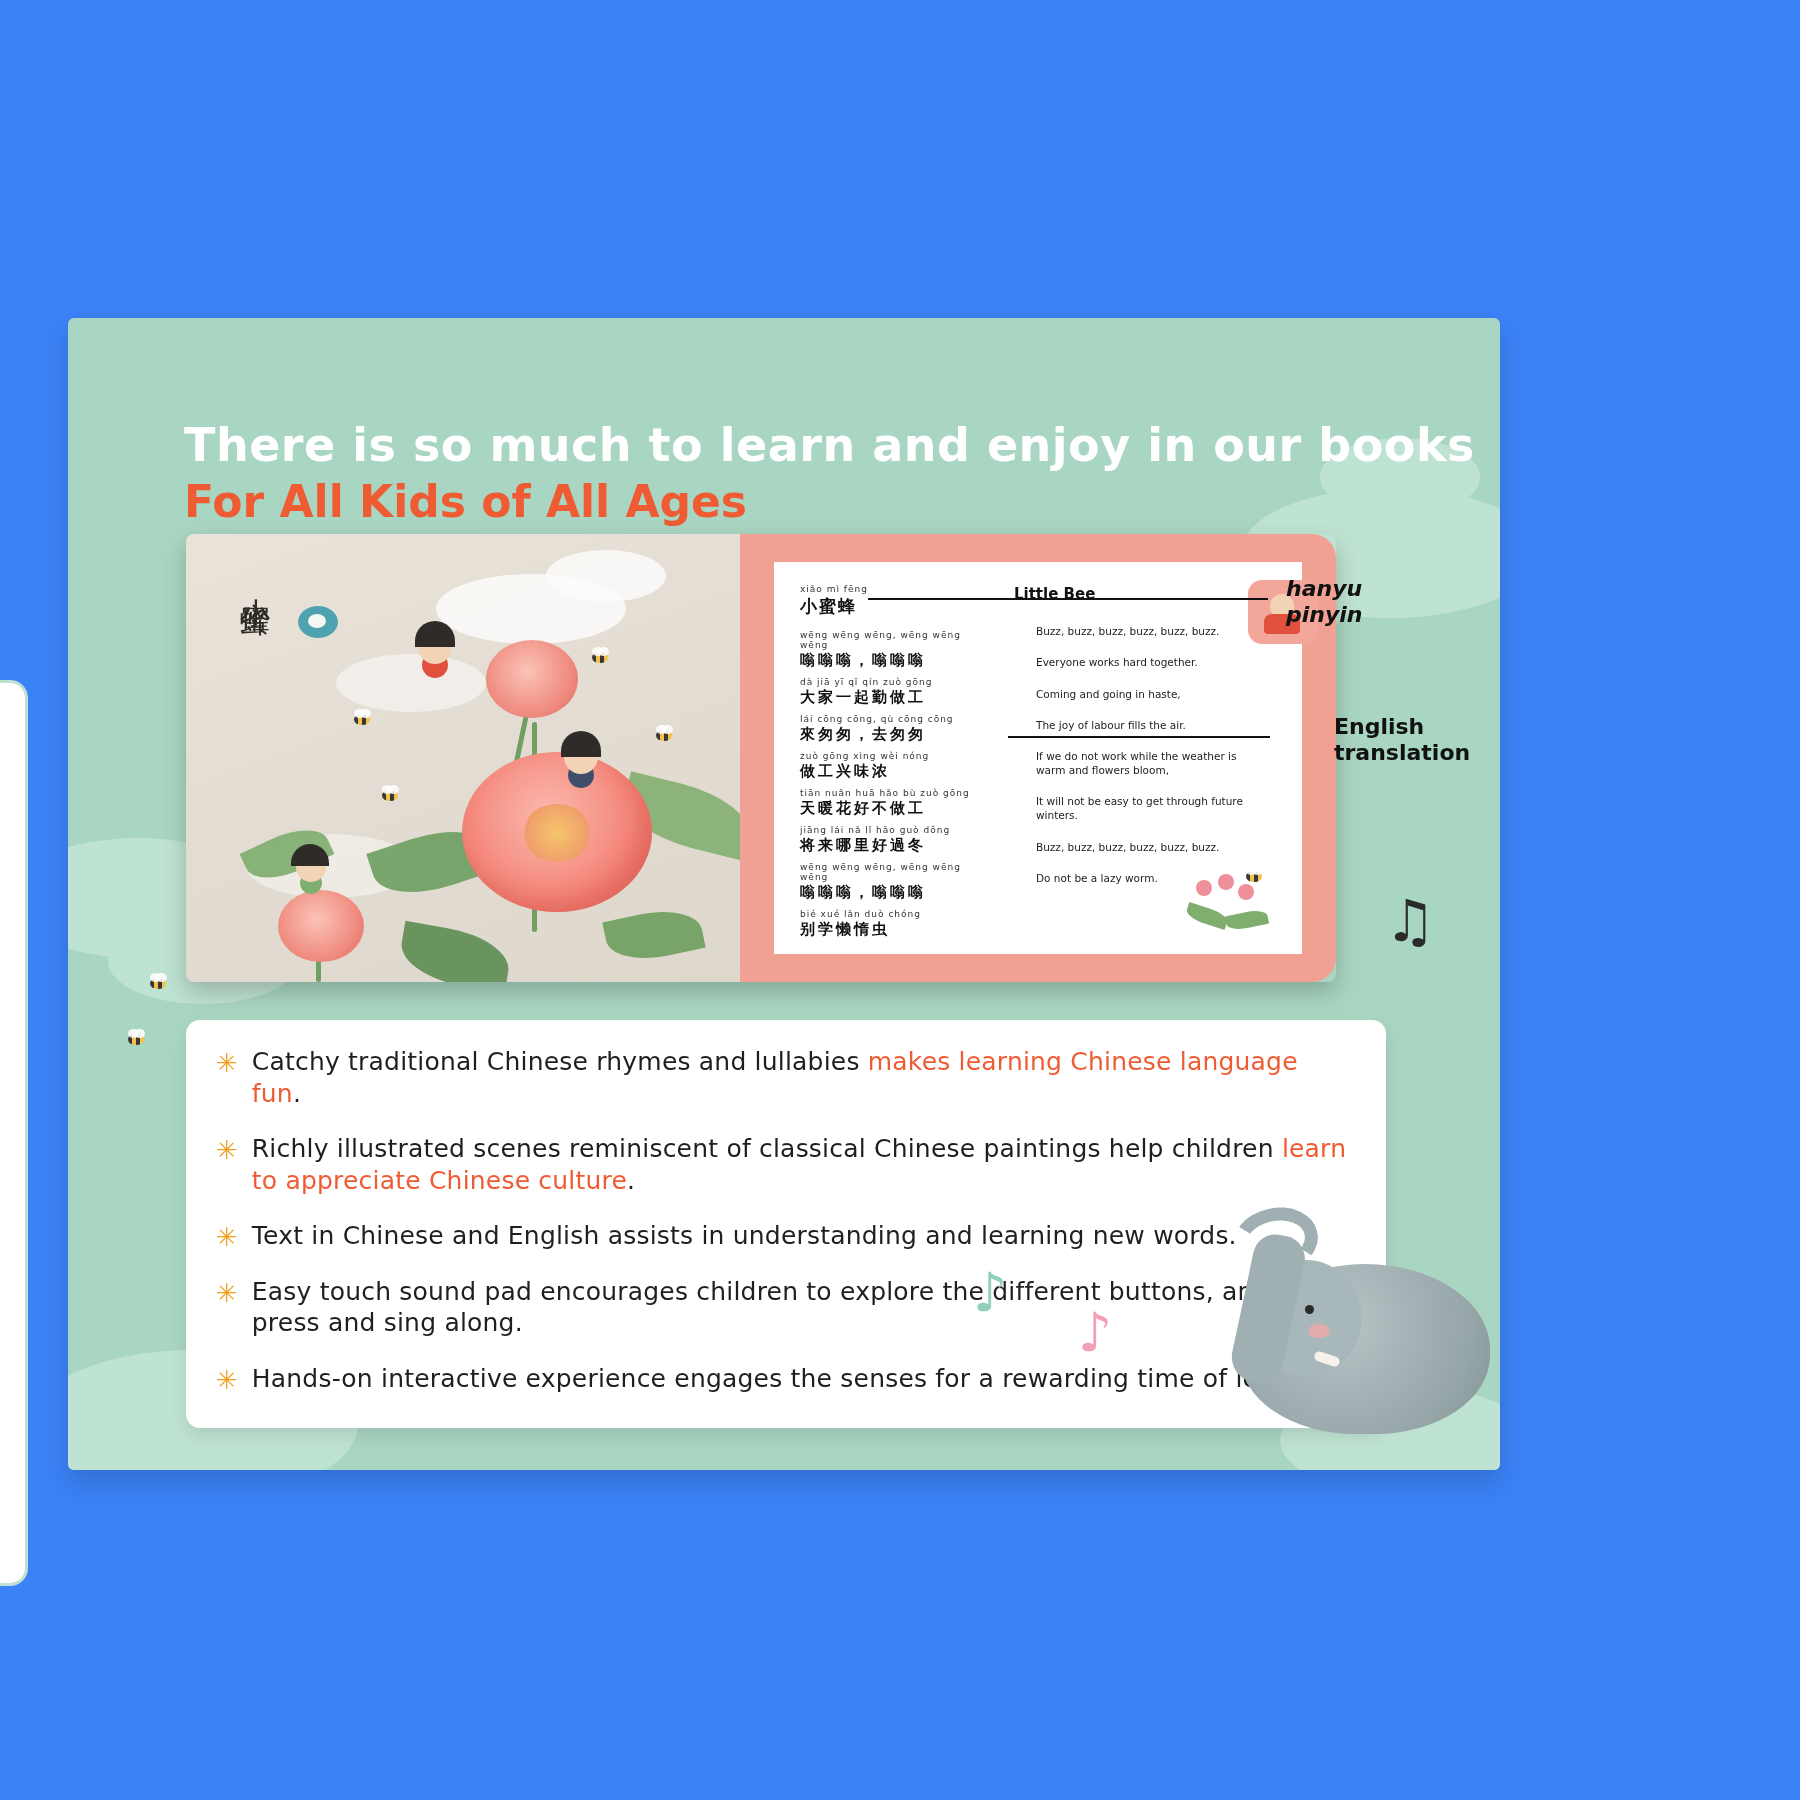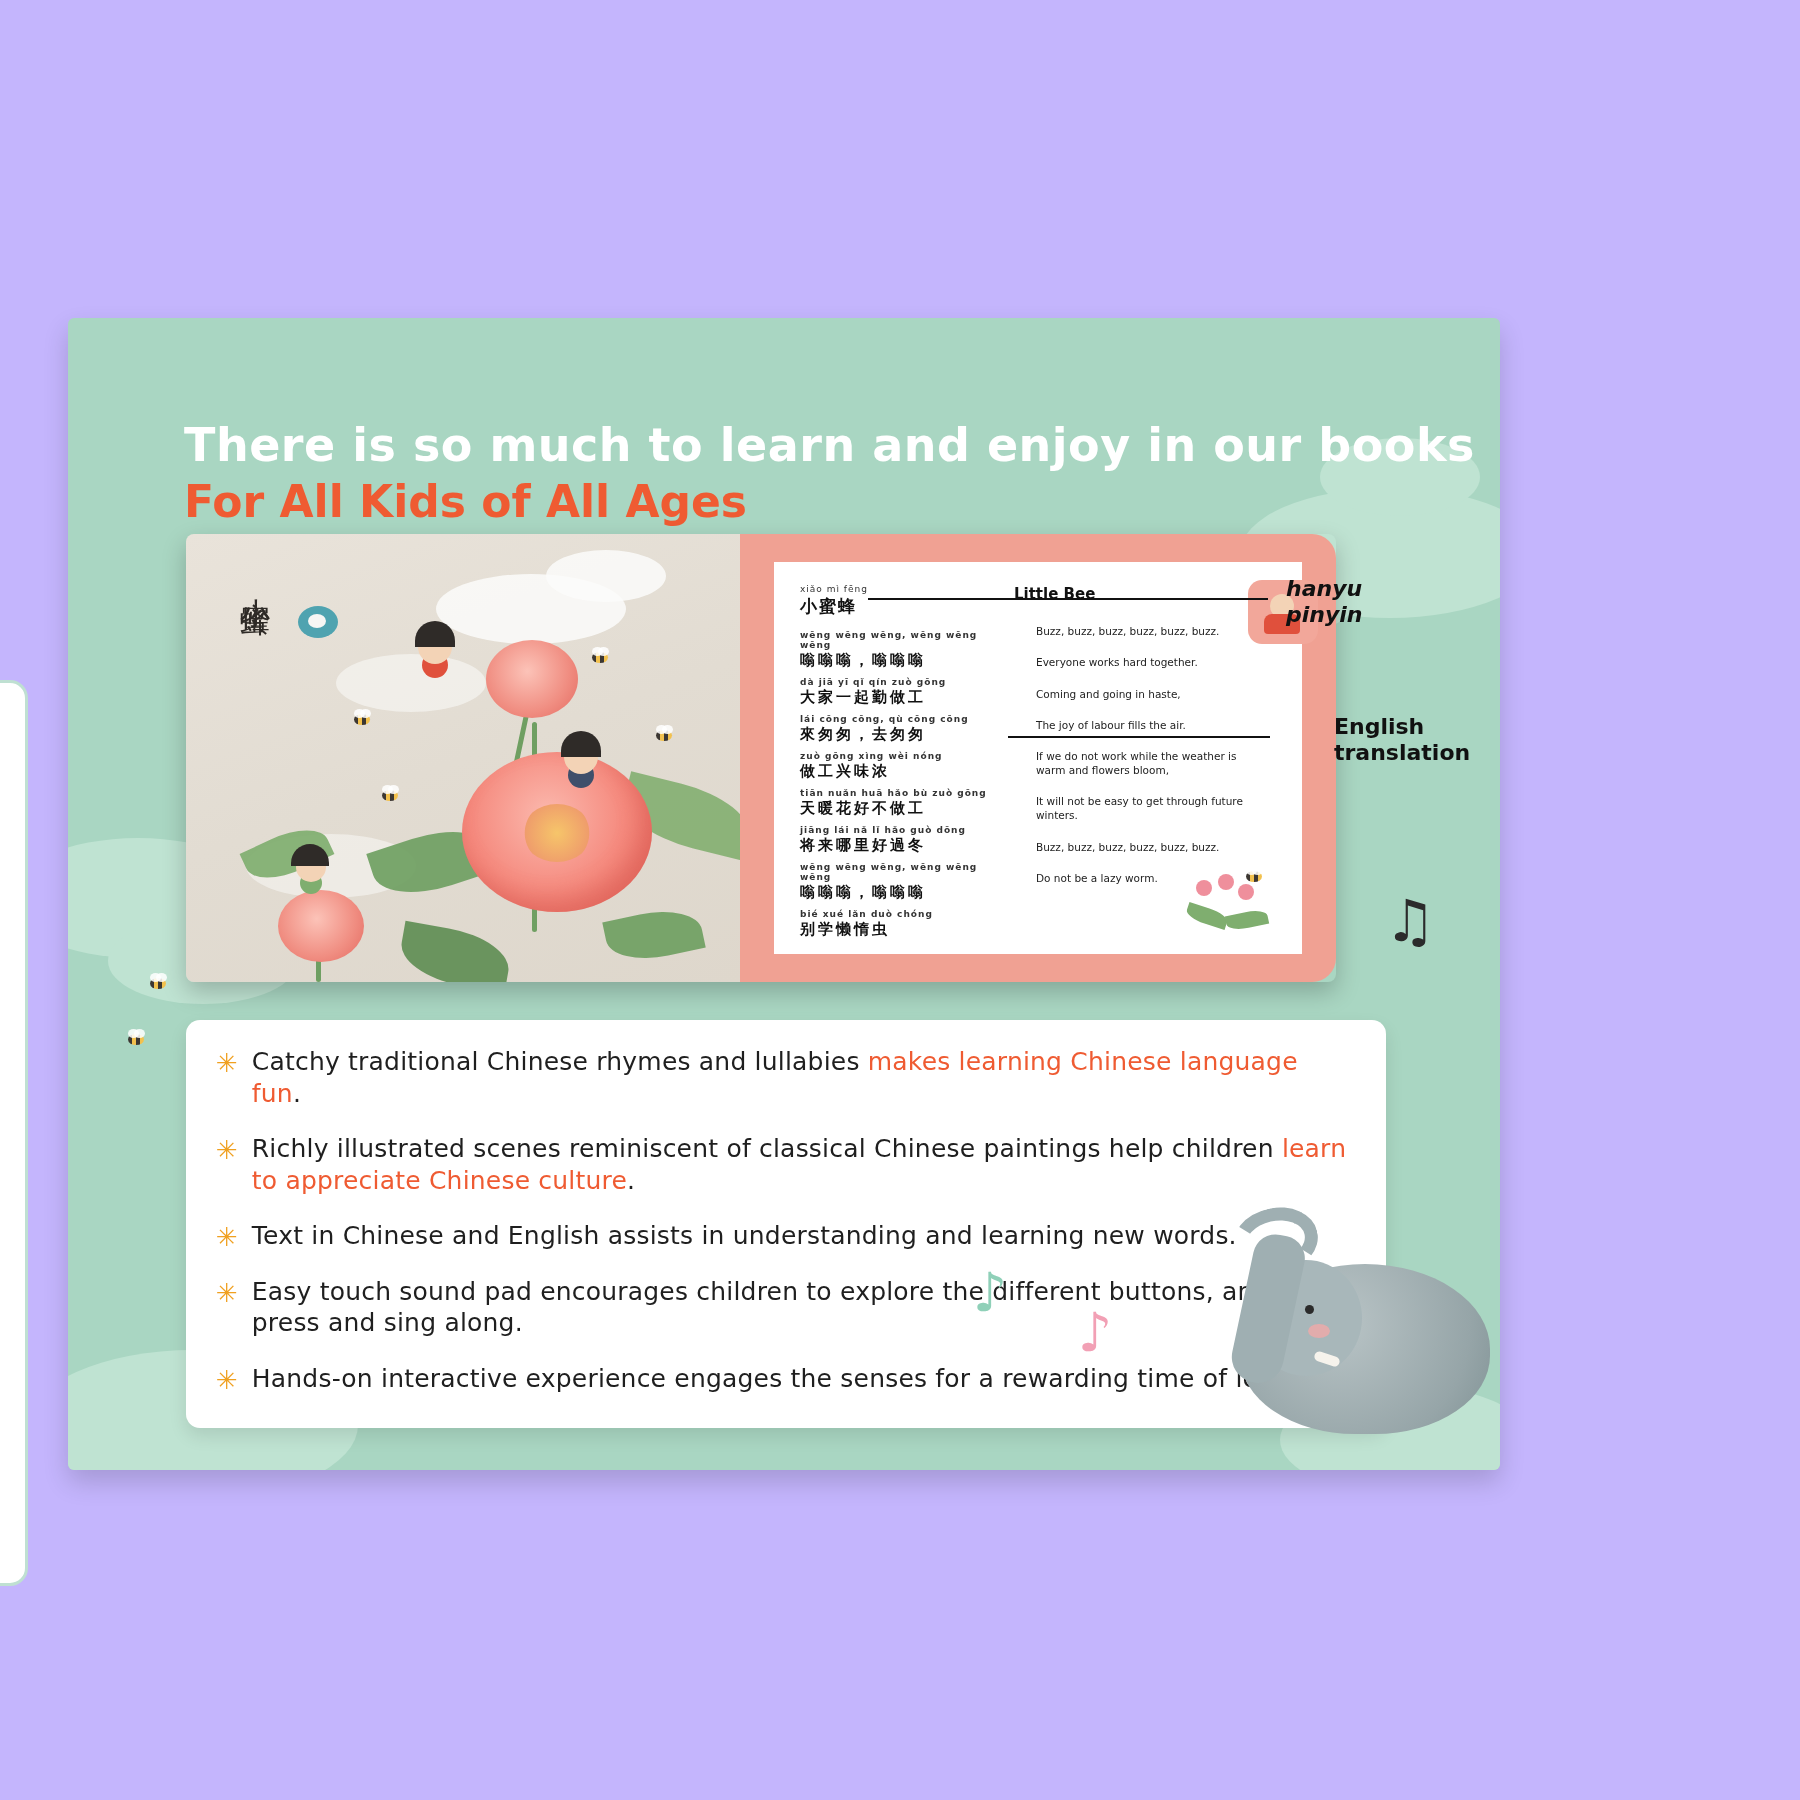--- a/index.html
+++ b/index.html
@@ -1,19 +1,19 @@
 <!DOCTYPE html>
 <html><head>
 <meta charset="utf-8">
 <style>
   html,body{margin:0;padding:0;background:#ffffff;}
   body{width:1800px;height:1800px;font-family:"DejaVu Sans",sans-serif;overflow:hidden;position:relative;}
 
   
-  #page{position:absolute;inset:0;background:#c4b5fd;}
+  #page{position:absolute;inset:0;background:#3b82f6;}
 
   .left-edge{position:absolute;left:-18px;top:680px;width:40px;height:900px;
     background:#ffffff;border:3px solid #bfe0d2;border-radius:18px;}
 
   .panel{position:absolute;left:68px;top:318px;width:1432px;height:1152px;
     background:#a9d6c2;border-radius:6px;overflow:hidden;
     box-shadow:0 12px 26px rgba(0,0,0,.16);}
 
   
   .cloud{position:absolute;background:#bfe3d2;border-radius:50%;}
@@ -87,21 +87,21 @@
   .bug:after{content:"";position:absolute;left:10px;top:8px;width:18px;height:14px;
       border-radius:50%;background:#f6f6f4;}
 
   
   .textcard{position:absolute;left:34px;top:28px;right:34px;bottom:28px;background:#ffffff;padding-left:23px;}
   .tc-inner{position:absolute;inset:0;padding:24px 26px;box-sizing:border-box;}
   .pinyin-small{font-size:9px;color:#333;letter-spacing:1px;font-family:"DejaVu Sans",sans-serif;}
   .cn{font-size:17px;color:#111;font-weight:700;letter-spacing:2px;margin-top:1px;
       font-family:"DejaVu Sans",sans-serif;}
   .cn-line{margin-bottom:7px;}
-  .cn-line .pinyin-small{display:block;font-weight:bold;}
+  .cn-line .pinyin-small{display:block;}
   .cn-line .cn-body{font-size:15px;color:#111;letter-spacing:3px;font-weight:600;}
   .title-block{margin-bottom:12px;}
   .col-left{position:absolute;left:26px;top:22px;width:190px;}
   .col-right{position:absolute;left:240px;top:22px;width:230px;font-size:10.5px;color:#222;line-height:1.35;}
   .en-title{font-size:15px;font-weight:700;color:#111;margin-bottom:20px;}
   .en-line{margin-bottom:17px;margin-left:22px;}
   .soundpad{position:absolute;left:474px;top:18px;width:70px;height:64px;border-radius:14px;background:#f2a79a;}
   .soundpad .face{position:absolute;left:22px;top:14px;width:24px;height:24px;border-radius:50%;background:#f3d3b6;}
   .soundpad .body{position:absolute;left:16px;top:34px;width:36px;height:20px;border-radius:8px 8px 4px 4px;background:#e0503c;}
   .berry{position:absolute;right:14px;bottom:10px;width:110px;height:70px;}

